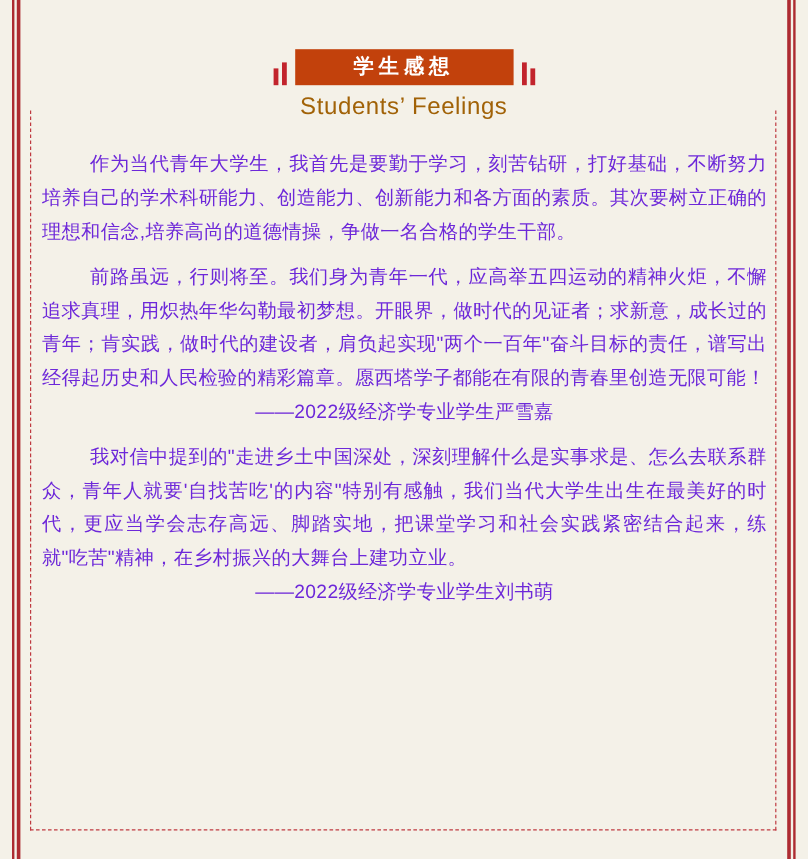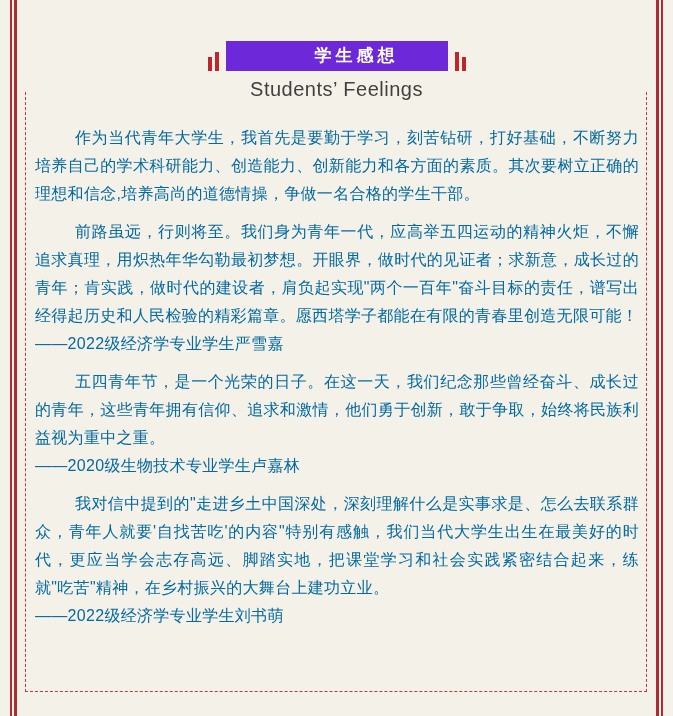--- a/index.html
+++ b/index.html
@@ -30,47 +30,46 @@
   .bars { display: flex; align-items: flex-end; }
   .bars-left  { margin-right: 7px; }
   .bars-right { margin-left: 7px; }
   .bar { display: block; width: 4px; background: #c2242c; }
   .bar + .bar { margin-left: 3px; }
   .bar.tall  { height: 19px; }
   .bar.short { height: 14px; }
   .banner {
     width: 182px; height: 30px; line-height: 30px;
     margin: 0;
-    background: #6d28d9;
+    background: #c2410c;
     color: #ffffff;
     font-size: 17px; font-weight: 700; letter-spacing: 4px;
     text-align: center;
-    padding-left: 40px;
   }
   .subtitle {
     margin: 7px 0 0;
     font-size: 20px; font-weight: 400;
-    color: #404040;
+    color: #a16207;
     letter-spacing: 0.5px;
   }
   .content {
     position: relative;
     margin: 23px 34px 0 35px;
     font-size: 16px;
     line-height: 28px;
     letter-spacing: 0.3px;
-    color: #0369a1;
+    color: #6d28d9;
     text-align: justify;
     z-index: 1;
   }
   .quote { margin: 0 0 10px 0; padding: 0; }
   .quote p { margin: 0; }
   .q-text { text-indent: 2.5em; }
   .attr-left  { text-indent: 2.5em; }
-  .attr-right { text-align: left; }
+  .attr-right { text-align: center; }
 </style>
 </head>
 <body>
 
 <div class="vline vl-left-outer"></div>
 <div class="vline vl-left-inner"></div>
 <div class="vline vl-right-inner"></div>
 <div class="vline vl-right-outer"></div>
 <div class="dashed-box"></div>
 
@@ -91,20 +90,16 @@
 
 <main class="content">
   <blockquote class="quote">
     <p class="q-text">作为当代青年大学生，我首先是要勤于学习，刻苦钻研，打好基础，不断努力培养自己的学术科研能力、创造能力、创新能力和各方面的素质。其次要树立正确的理想和信念,培养高尚的道德情操，争做一名合格的学生干部。</p>
   </blockquote>
   <blockquote class="quote">
     <p class="q-text">前路虽远，行则将至。我们身为青年一代，应高举五四运动的精神火炬，不懈追求真理，用炽热年华勾勒最初梦想。开眼界，做时代的见证者；求新意，成长过的青年；肯实践，做时代的建设者，肩负起实现"两个一百年"奋斗目标的责任，谱写出经得起历史和人民检验的精彩篇章。愿西塔学子都能在有限的青春里创造无限可能！</p>
     <p class="attr-right">——2022级经济学专业学生严雪嘉</p>
   </blockquote>
   <blockquote class="quote">
-    <p class="q-text">五四青年节，是一个光荣的日子。在这一天，我们纪念那些曾经奋斗、成长过的青年，这些青年拥有信仰、追求和激情，他们勇于创新，敢于争取，始终将民族利益视为重中之重。</p>
-    <p class="attr-right">——2020级生物技术专业学生卢嘉林</p>
-  </blockquote>
-  <blockquote class="quote">
     <p class="q-text">我对信中提到的"走进乡土中国深处，深刻理解什么是实事求是、怎么去联系群众，青年人就要'自找苦吃'的内容"特别有感触，我们当代大学生出生在最美好的时代，更应当学会志存高远、脚踏实地，把课堂学习和社会实践紧密结合起来，练就"吃苦"精神，在乡村振兴的大舞台上建功立业。</p>
     <p class="attr-right">——2022级经济学专业学生刘书萌</p>
   </blockquote>
 </main>
 
 </body></html>

